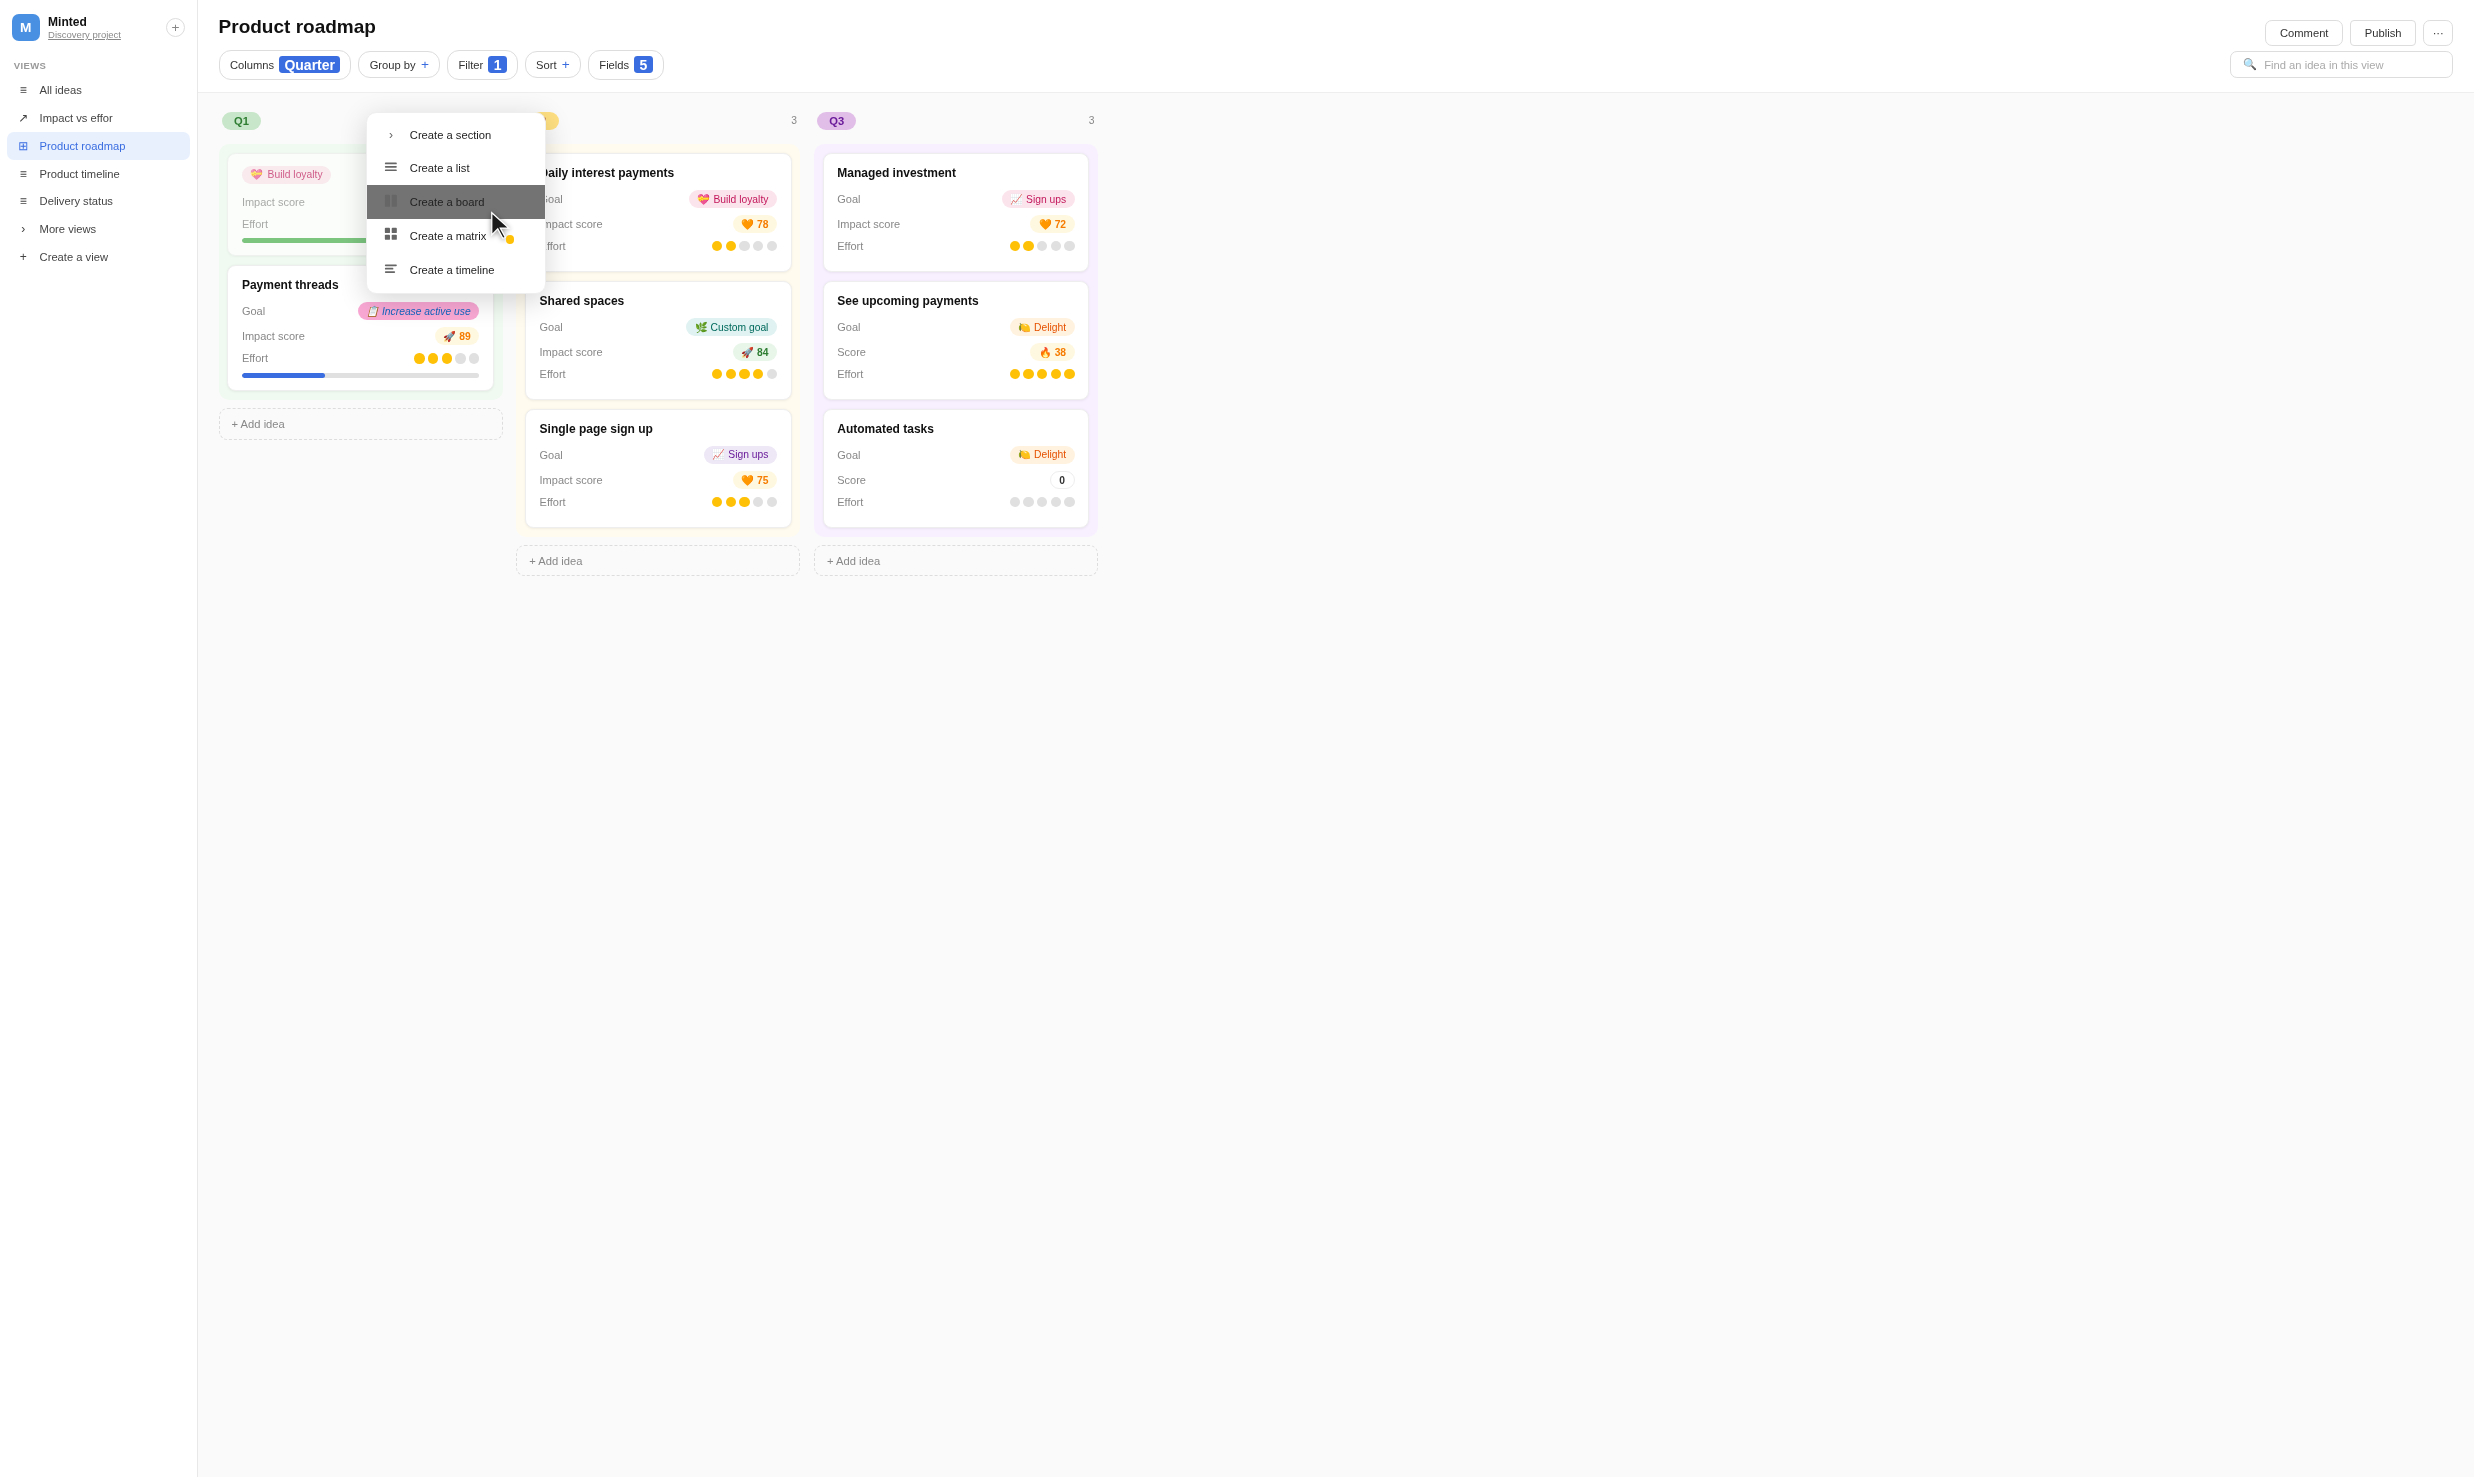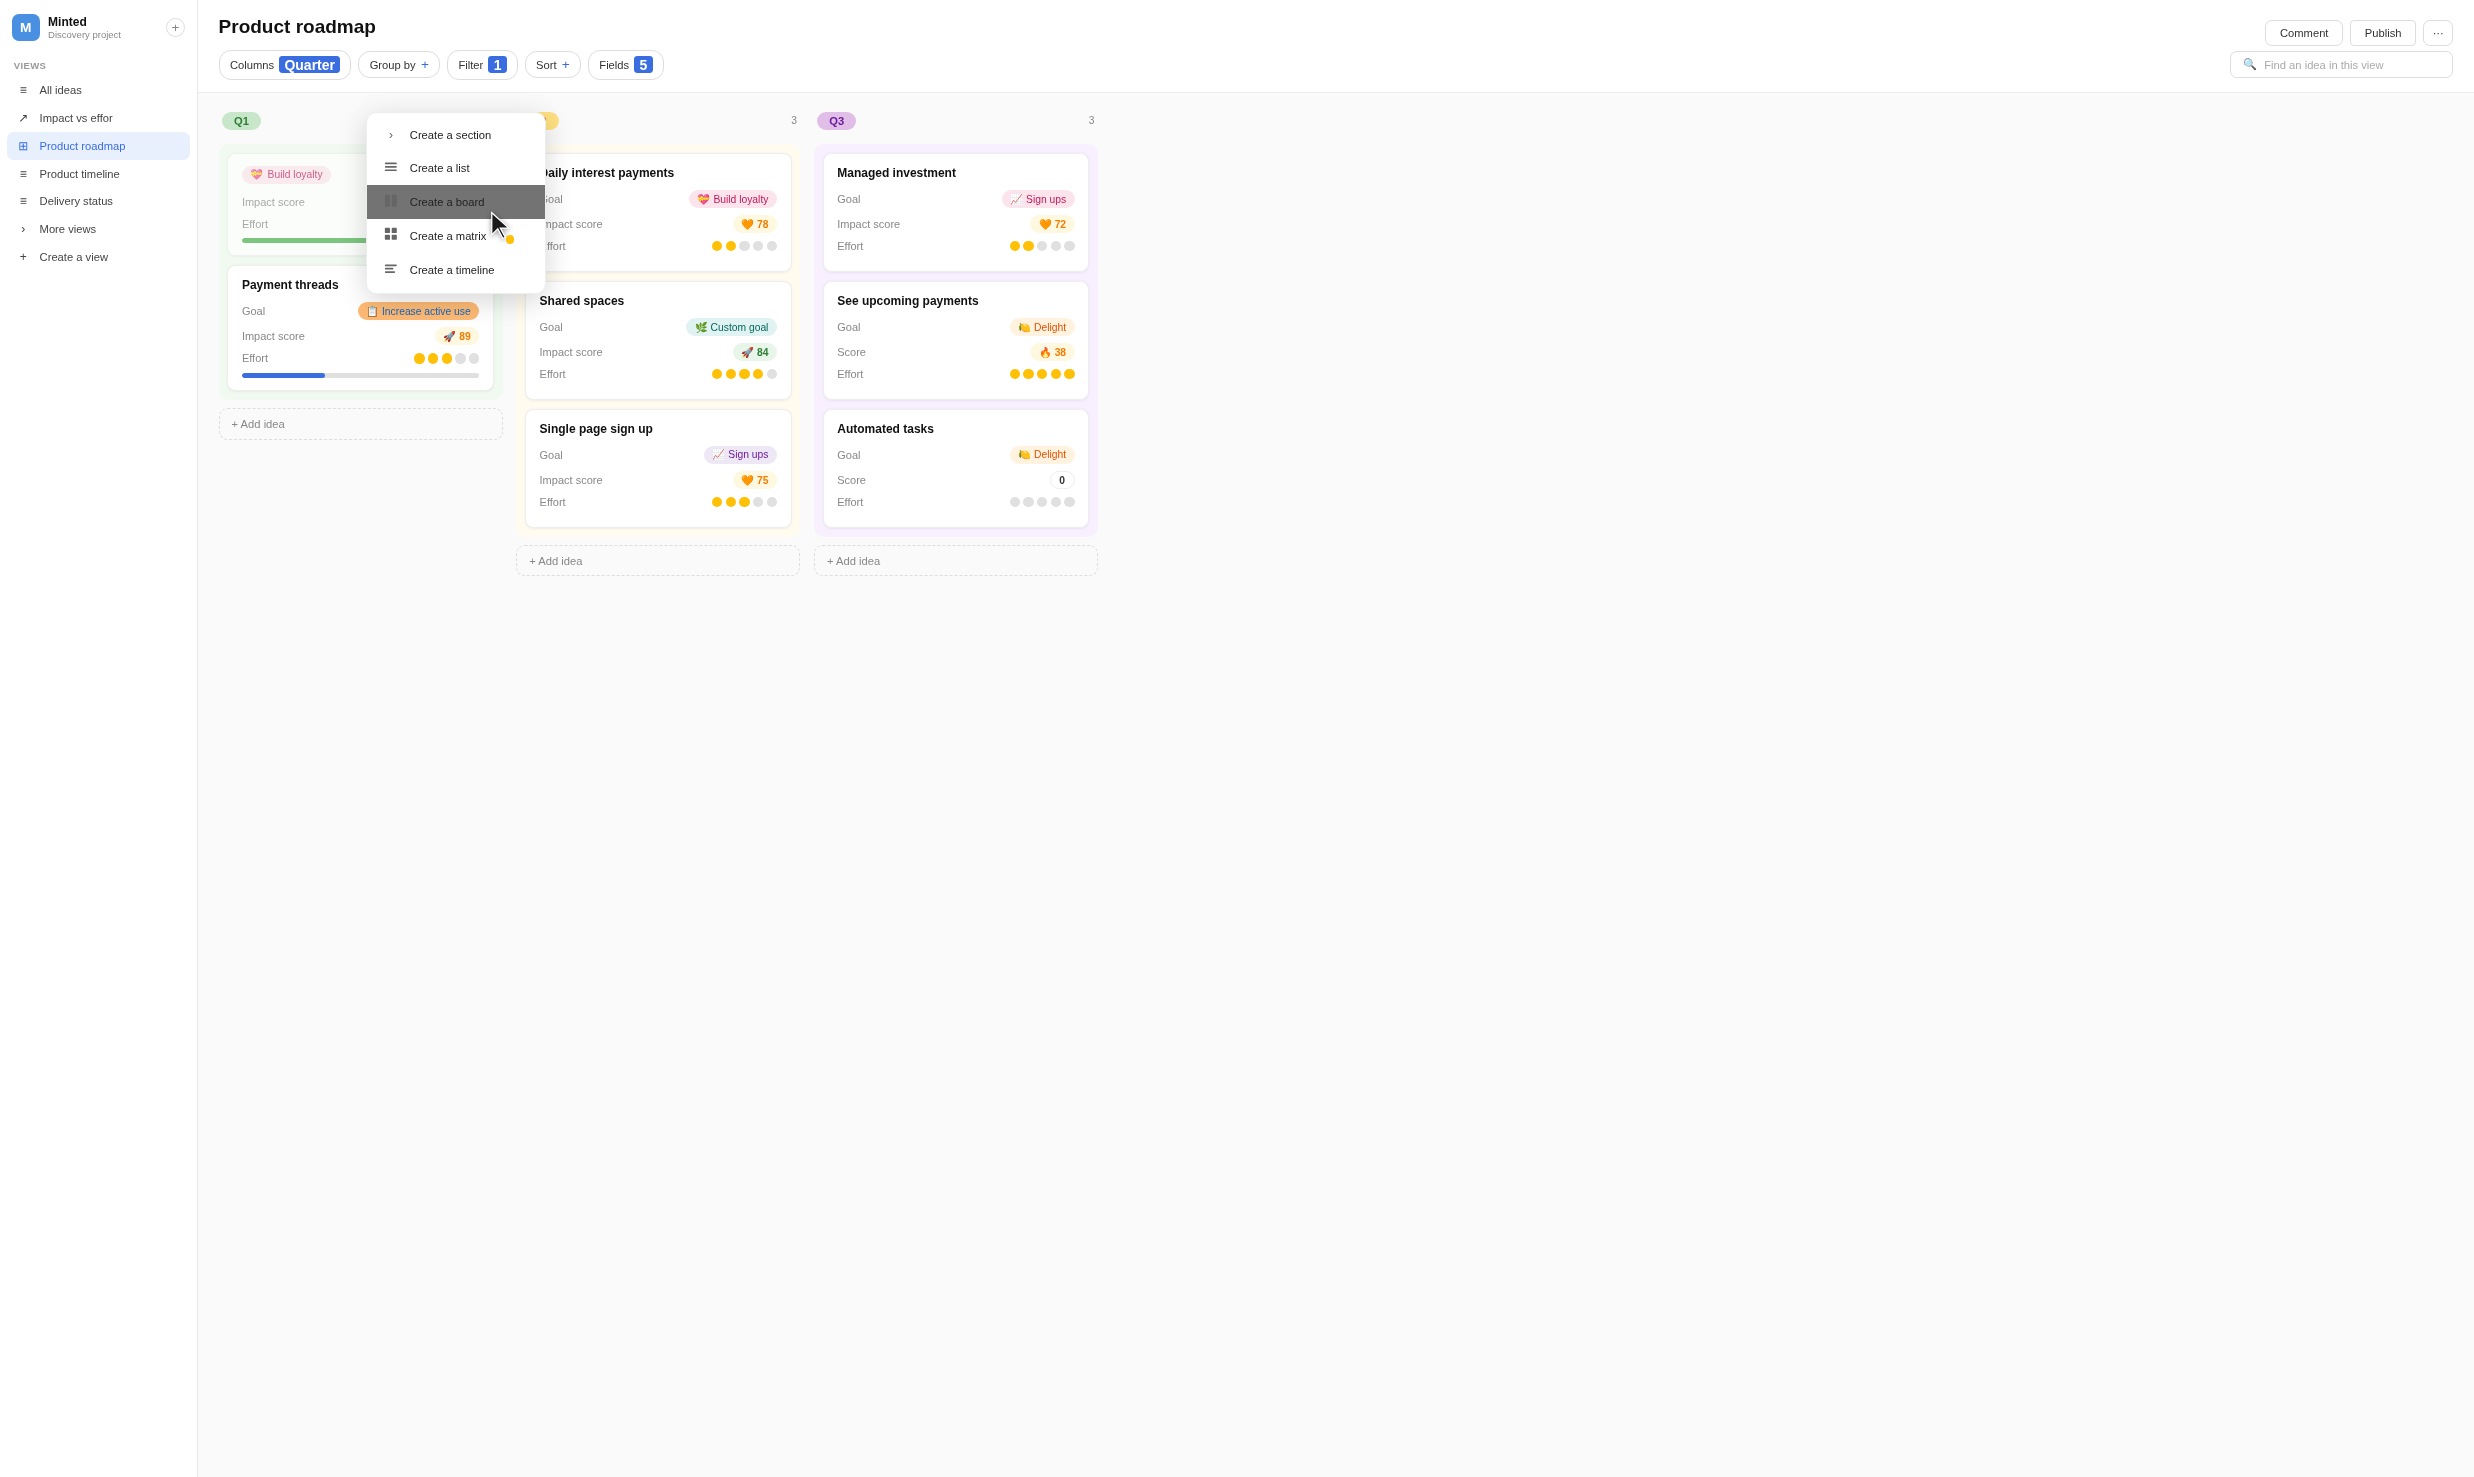--- a/index.html
+++ b/index.html
@@ -33,21 +33,21 @@
     .board-area { flex: 1; overflow-x: auto; overflow-y: auto; padding: 13.7px 20.6px 20.6px; display: flex; gap: 13.7px; align-items: flex-start; background: #fafafa; }
     .board-column { width: 284px; flex-shrink: 0; display: flex; flex-direction: column; gap: 8.6px; }
 
     .card { background: #fff; border-radius: 8.6px; padding: 12px 13.7px; box-shadow: 0 0.9px 2.6px rgba(0,0,0,0.06); border: 0.9px solid #eee; }
     .card-title { font-weight: 600; font-size: 12px; color: #111; margin-bottom: 10.3px; }
     .card-row { display: flex; align-items: center; justify-content: space-between; margin-bottom: 6.9px; }
     .card-label { font-size: 11px; color: #888; }
     .tag { display: inline-flex; align-items: center; gap: 4.3px; padding: 2.6px 8.6px; border-radius: 17px; font-size: 10.3px; font-weight: 500; }
     .tag-pink { background: #fce4ec; color: #c2185b; }
     .tag-purple { background: #ede7f6; color: #6a1b9a; }
-    .tag-blue { background: #fdba74; color: #1565c0; }
+    .tag-blue { background: #f9a8d4; color: #1565c0; font-style: italic; }
     .tag-orange { background: #fff3e0; color: #e65100; }
     .tag-teal { background: #e0f2f1; color: #00695c; }
     .score-badge { display: inline-flex; align-items: center; gap: 3.4px; padding: 2.6px 8.6px; border-radius: 17px; font-size: 10.3px; font-weight: 600; }
     .score-yellow { background: #fff8e1; color: #f57c00; }
     .score-green { background: #e8f5e9; color: #2e7d32; }
     .score-plain { border: 0.9px solid #eee; background: #fff; color: #333; }
     .dots { display: flex; gap: 3.4px; align-items: center; }
     .dot { width: 10.3px; height: 10.3px; border-radius: 50%; }
     .dot-yellow { background: #FFC107; }
     .dot-gray { background: #e0e0e0; }
@@ -75,21 +75,21 @@
 </head>
 <body>
 
 <div class="sidebar">
   <div class="sidebar-header">
     <div class="sidebar-logo">
       <span>M</span>
     </div>
     <div>
       <div class="sidebar-app-name">Minted</div>
-      <div style="font-size:9.5px;color:#888;">Discovery project</div>
+      <div style="font-size:9.5px;color:#888;text-decoration:underline;">Discovery project</div>
     </div>
     <div class="add-view-btn">+</div>
   </div>
 
   <div class="sidebar-section-label">Views</div>
 
   <div class="sidebar-nav">
     <div class="nav-item">
       <span class="nav-icon">≡</span>
       <span>All ideas</span>

